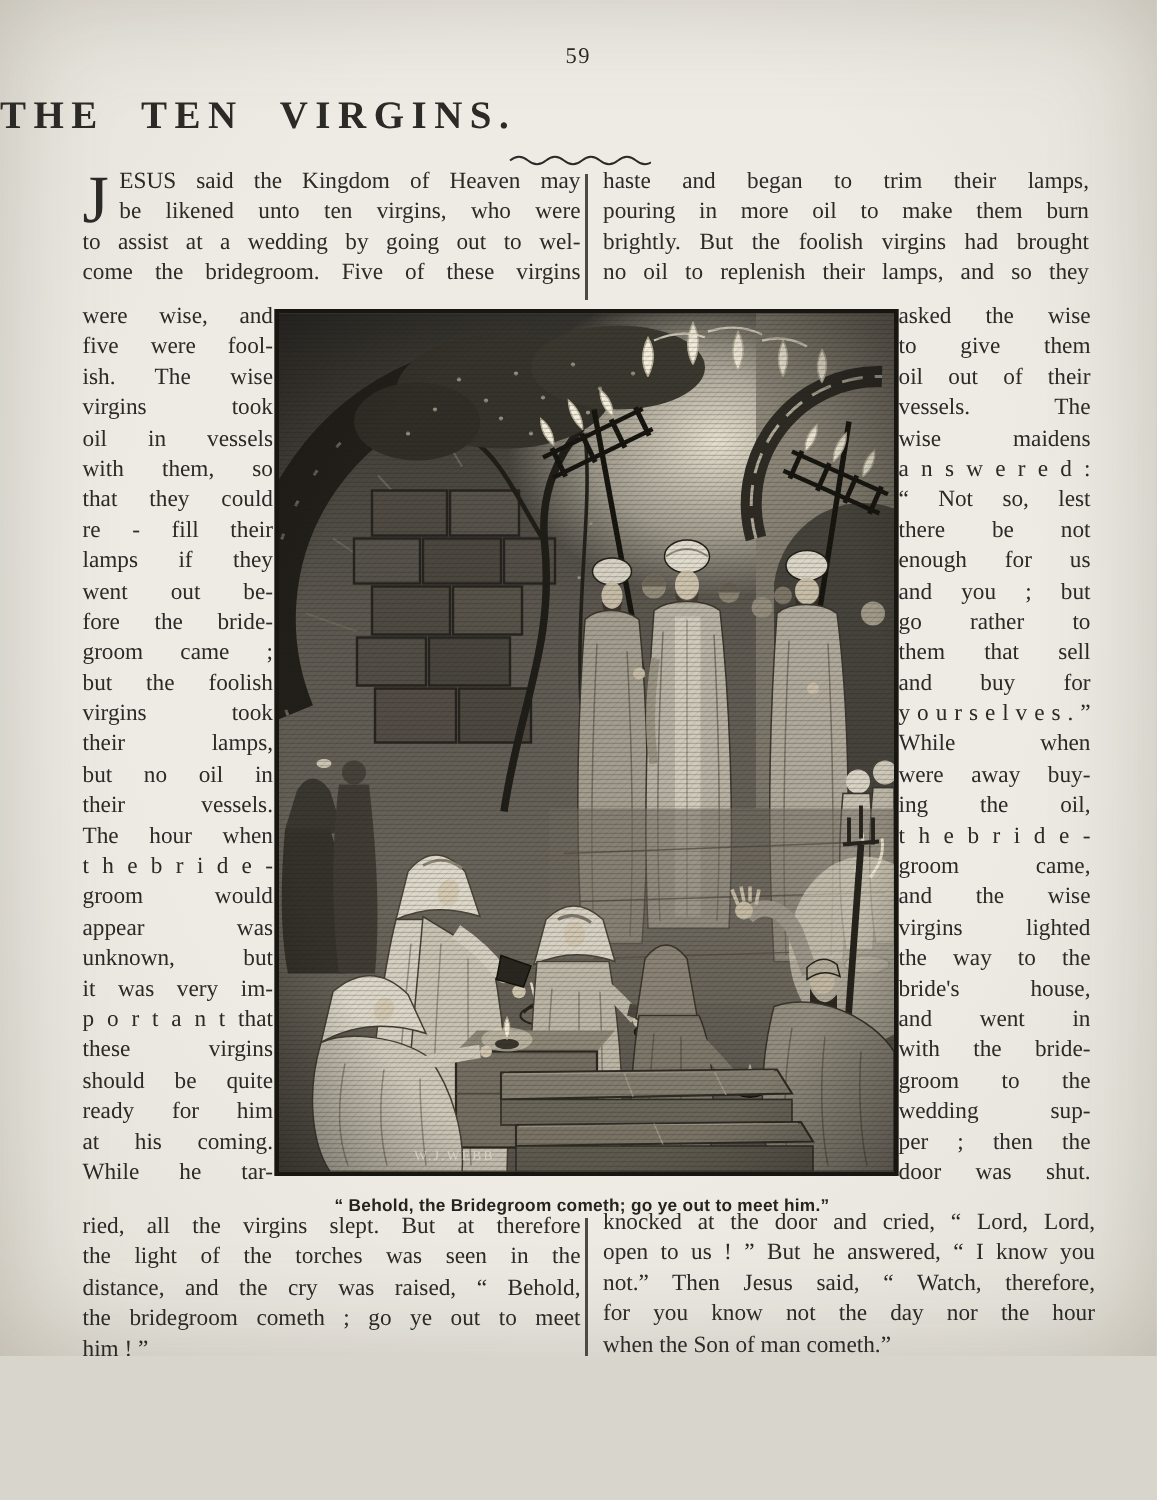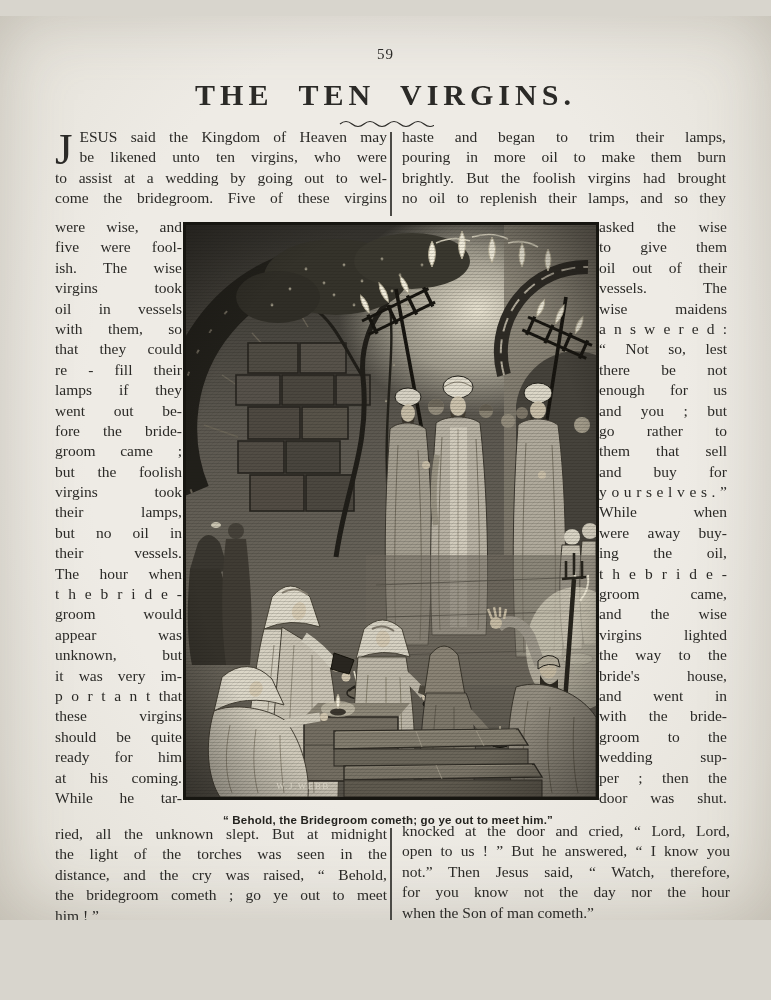--- a/index.html
+++ b/index.html
@@ -1,22 +1,22 @@
 <!DOCTYPE html>
 <html><head>
 <meta charset="utf-8">
 <style>
   html,body{margin:0;padding:0;background:#d8d5cd;}
-  .page{position:relative;width:771px;height:904px;margin:16px auto;overflow:hidden;
+  .page{position:relative;width:771px;height:904px;margin:0 auto;overflow:hidden;
         background:radial-gradient(ellipse at 50% 45%, #eeebe5 55%, #e6e3db 85%, #ddd9cf 100%);
         box-shadow:inset 0 0 70px rgba(110,104,88,.28);
         font-family:"Liberation Serif", serif;color:#2b2a27;}
   .abs{position:absolute;}
   .pageno{width:100%;text-align:center;font-size:15px;letter-spacing:1px;}
-  .title{width:100%;text-align:center;font-size:30px;font-weight:bold;letter-spacing:5px;word-spacing:13px;}
+  .title{width:100%;text-align:left;font-size:26px;font-weight:bold;letter-spacing:5px;word-spacing:13px;}
   .squiggle{left:0;width:100%;text-align:center;}
   .vrule{width:2px;background:#4b4a46;}
   .bodytext{font-size:15.5px;line-height:20.4px;}
   .tline{text-align:justify;text-align-last:justify;height:20.4px;overflow:visible;}
   .endpara .tline:last-child{text-align-last:left;}
   .indent .tline:first-child{text-indent:34px;}
   .dropcap{float:left;font-size:45px;line-height:34px;padding:5px 7px 0 0;}
   .figure{border:3px solid #171611;background:#55524c;}
   .figure svg{display:block;}
   .caption{text-align:center;font-family:"Liberation Sans", sans-serif;font-weight:bold;font-size:11.5px;color:#24231f;letter-spacing:.2px;}
@@ -422,21 +422,21 @@
       <rect width="410" height="572" fill="url(#hline)"></rect>
       <rect width="410" height="572" fill="url(#hatch)" opacity="0.5"></rect>
       <rect width="410" height="572" fill="url(#vig)"></rect>
     </svg>
     <span class="signature">W.J.WEBB</span>
   </div>
 
   <div class="abs caption" style="left:183px;top:798px;width:410px;">“ Behold, the Bridegroom cometh; go ye out to meet him.”</div>
 
   <div class="abs bodytext endpara" style="left:55px;top:808px;width:332px;">
-      <div class="tline">ried, all the unknown slept.  But at midnight</div>
+      <div class="tline">ried, all the virgins slept.  But at therefore</div>
       <div class="tline">the light of the torches was seen in the</div>
       <div class="tline">distance, and the cry was raised, “ Behold,</div>
       <div class="tline">the bridegroom cometh ; go ye out to meet</div>
       <div class="tline">him ! ”</div>
     </div>
   <div class="abs bodytext indent" style="left:55px;top:910px;width:332px;">
       <div class="tline">Then all the virgins rose up in great</div>
     </div>
 
   <div class="abs bodytext endpara" style="left:402px;top:805px;width:328px;">

